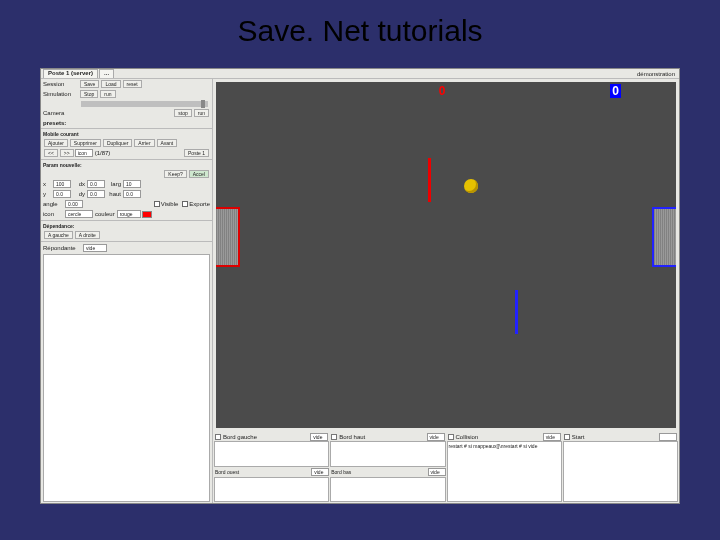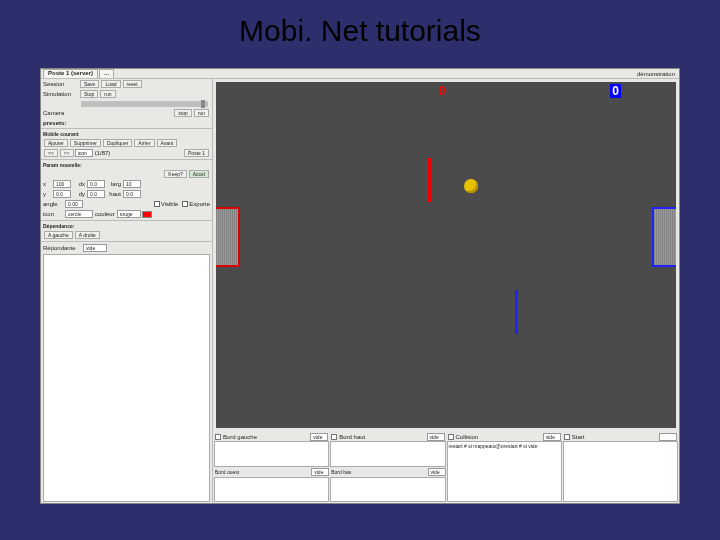--- a/index.html
+++ b/index.html
@@ -219,21 +219,21 @@
     align-items: center;
     font-size: 5px;
     padding-left: 1px;
   }
   .spacer { flex: 1; }
   .mini { width: 18px; }
 </style>
 </head>
 <body>
 
-<div class="slide-title">Mobi. Net tutorials</div>
+<div class="slide-title">Save. Net tutorials</div>
 
 <div class="app-window">
 
   <div class="tabs-bar">
     <div class="tab"><span>Poste</span> <span>1 (server)</span></div>
     <div class="tab">...</div>
     <span class="spacer"></span>
     <span style="padding-right:4px;">démonstration</span>
   </div>
 

